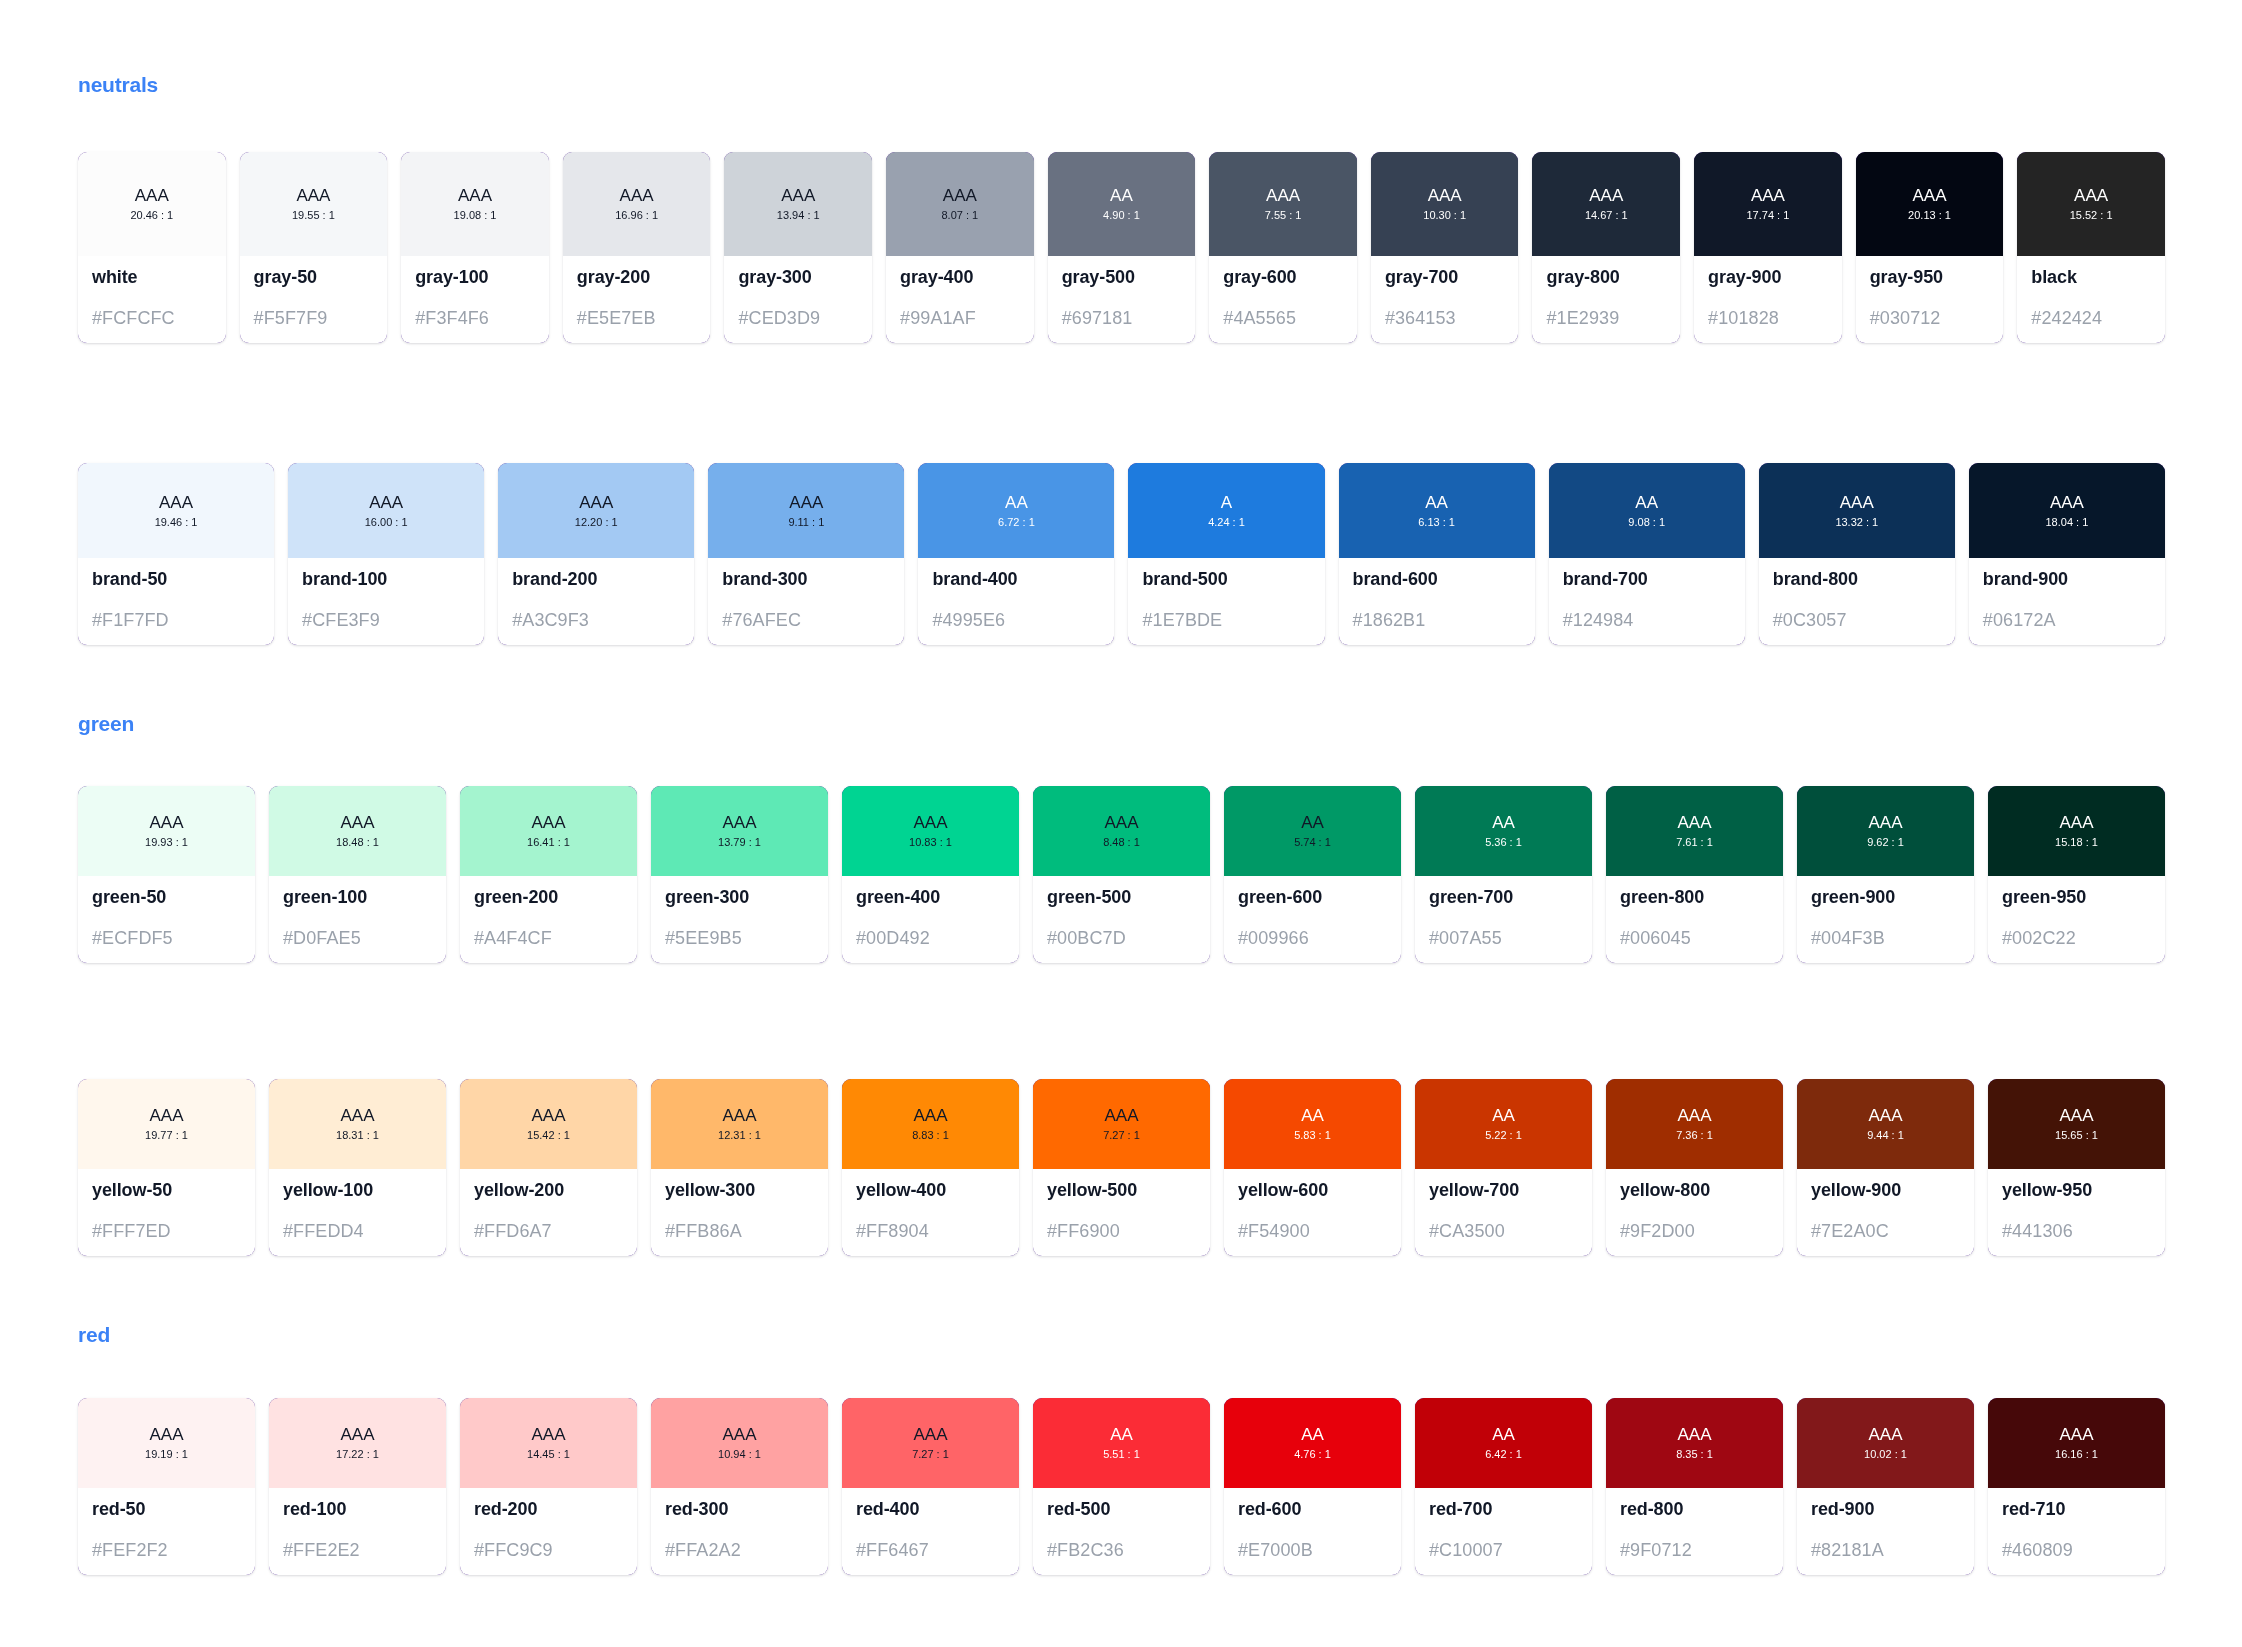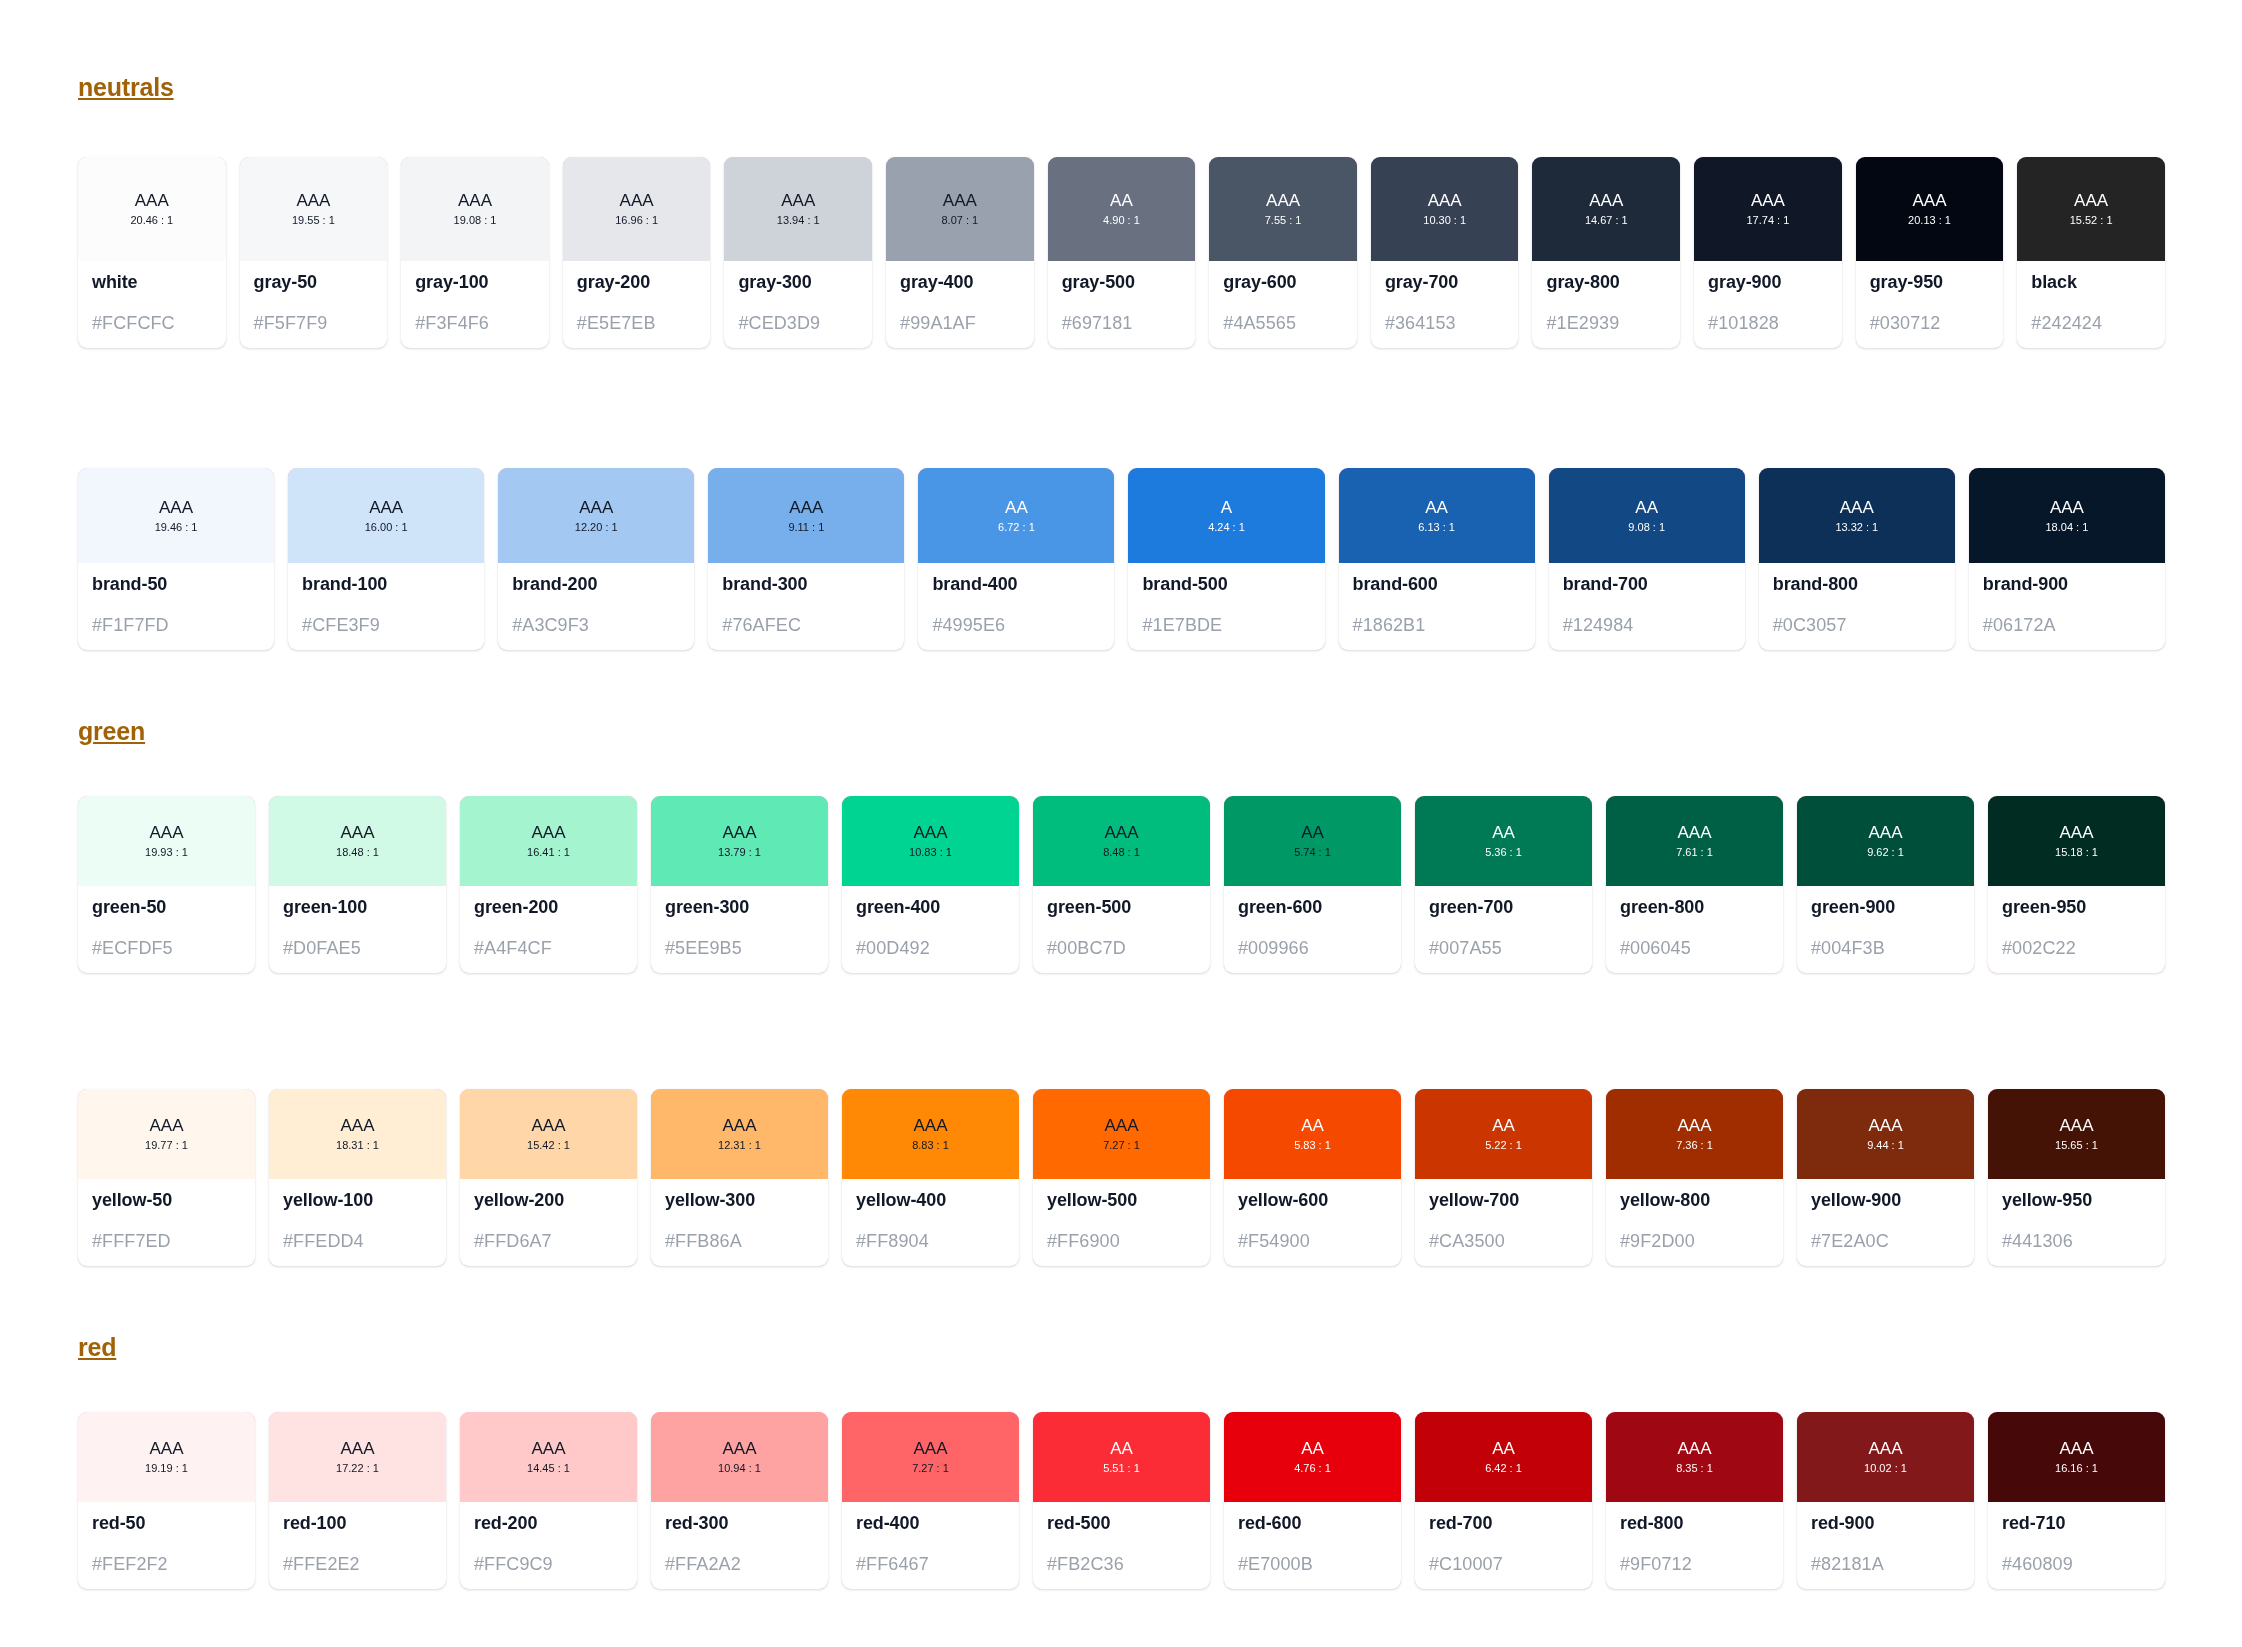--- a/index.html
+++ b/index.html
@@ -16,38 +16,37 @@
     border-radius: 26px;
     padding: 0;
     overflow: hidden;
     position: relative;
   }
   .inner {
     padding: 72px 78px 40px 78px;
   }
   .group { margin-bottom: 0; }
   .group-title {
-    font-size: 25px;
+    font-size: 21px;
     font-weight: 700;
-    color: #a16207;
+    color: #3b82f6;
     letter-spacing: -0.2px;
     margin-bottom: 0;
     line-height: 1.2;
-    text-decoration: underline;
   }
   .swatch-row {
     display: flex;
     gap: 14px;
     align-items: flex-start;
     flex-wrap: nowrap;
   }
   .swatch {
     flex: 1 1 0;
     min-width: 0;
-    background: #f9a8d4;
+    background: #4c1d95;
     border-radius: 9px;
     box-shadow: 0 1px 3px rgba(16,24,40,0.10), 0 1px 2px rgba(16,24,40,0.06);
     overflow: hidden;
     display: flex;
     flex-direction: column;
   }
   .chip {
     width: 100%;
     display: flex;
     flex-direction: column;

